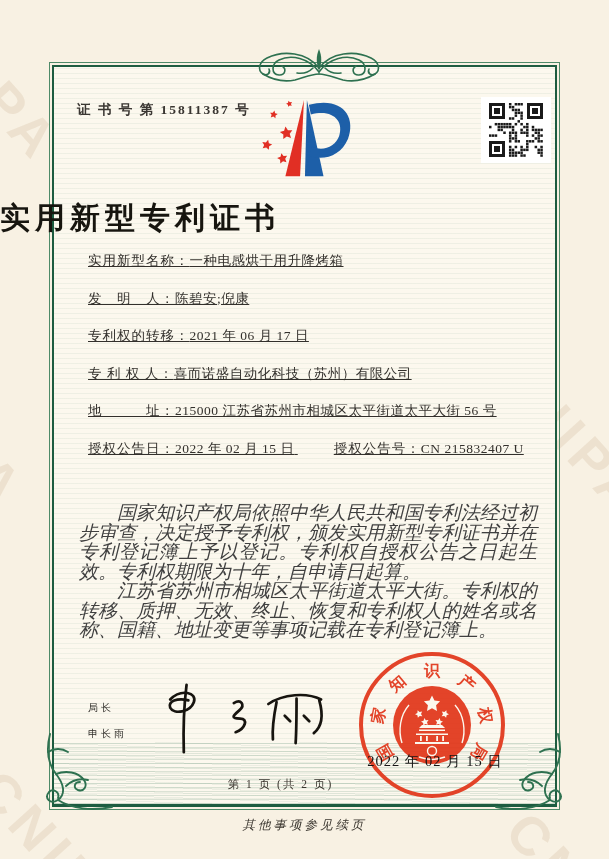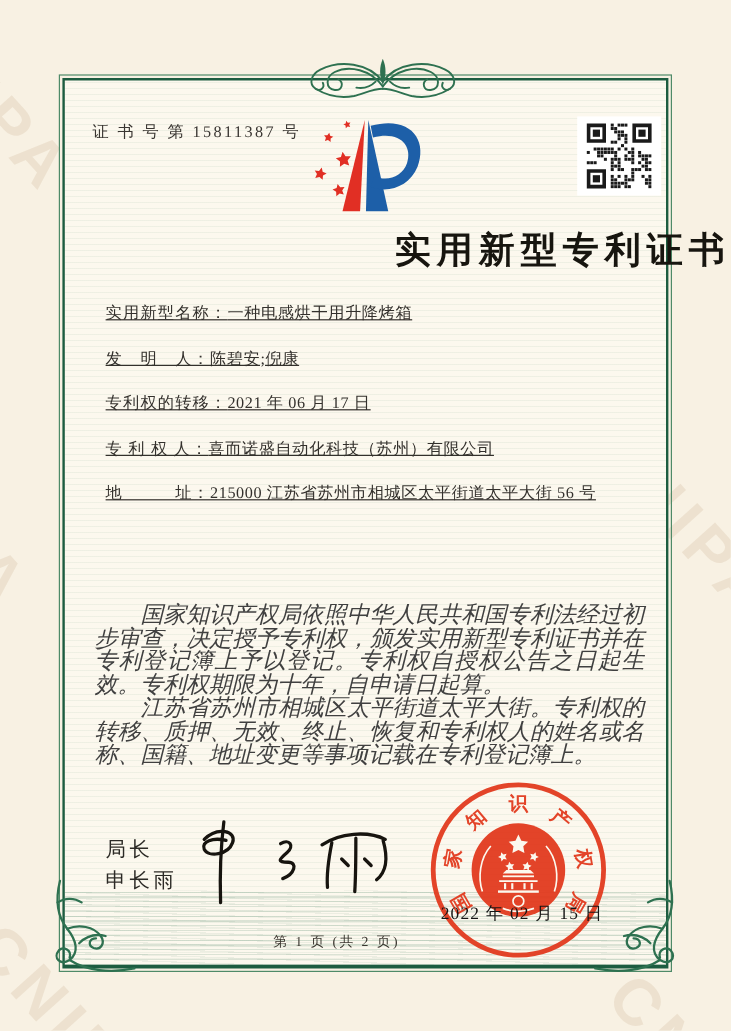--- a/index.html
+++ b/index.html
@@ -12,38 +12,38 @@
   
   .frame{position:absolute;left:49px;top:62px;width:509px;height:746px;border:1px solid #4e8a68;}
   .frame-inner{position:absolute;inset:2px;border:2px solid #1d5c40;border-bottom-width:3px;
       background-color:#fcf8ee;
       background-image:repeating-linear-gradient(0deg, rgba(58,125,92,0.07) 0px, rgba(58,125,92,0.07) 1px, transparent 1px, transparent 5px);}
   .guilloche-band{position:absolute;left:0;right:0;bottom:0;height:62px;
       background-image:repeating-linear-gradient(0deg, rgba(47,112,79,0.16) 0px, rgba(47,112,79,0.16) 1px, transparent 1px, transparent 4px),
                        repeating-linear-gradient(2deg, rgba(47,112,79,0.08) 0px, rgba(47,112,79,0.08) 1px, transparent 1px, transparent 5px);}
   .ornament{position:absolute;pointer-events:none;}
   
-  .cert-no{position:absolute;left:77px;top:101px;font-size:13.5px;letter-spacing:2px;color:#3a3632;}
+  .cert-no{position:absolute;left:77px;top:101px;font-size:13.5px;letter-spacing:2px;color:#3a3632;font-weight:bold;}
   .logo{position:absolute;left:249px;top:96px;}
   .qr{position:absolute;left:481px;top:97px;width:70px;height:66px;background:#ffffff;
       display:flex;align-items:center;justify-content:center;}
-  .title{position:absolute;left:0;width:609px;top:188px;text-align:right;
+  .title{position:absolute;left:0;width:609px;top:198px;text-align:left;
       font-size:30px;font-weight:bold;letter-spacing:5px;color:#17150f;}
   
   .fields{position:absolute;left:88px;top:252px;width:450px;font-size:13.5px;color:#33302c;text-decoration:underline;}
   .field-row{height:18px;line-height:18px;margin-bottom:19.5px;white-space:nowrap;}
   .flabel{letter-spacing:1px;}
   .fvalue{letter-spacing:0.5px;}
   .grant-no-pair{margin-left:36px;}
   
   .paras{position:absolute;left:79px;top:503px;width:458px;font-size:19px;line-height:19.5px;
       font-style:italic;text-align:justify;color:#404040;}
   .paras p{margin:0;text-indent:2em;}
   
-  .officer{position:absolute;left:88px;top:695px;font-size:17px;letter-spacing:3px;color:#2c2a26;line-height:26px;}
+  .officer{position:absolute;left:88px;top:695px;font-size:10px;letter-spacing:3px;color:#2c2a26;line-height:26px;}
   .signature{position:absolute;left:152px;top:670px;}
   
   .seal{position:absolute;left:359px;top:652px;width:146px;height:146px;border:4.5px solid #e2391d;
       border-radius:50%;box-sizing:border-box;opacity:0.94;}
   .seal-char{position:absolute;left:50%;top:50%;width:20px;height:20px;margin-left:-10px;margin-top:-10px;
       text-align:center;font-size:16px;font-weight:bold;color:#e2391d;line-height:20px;}
   .seal-char:nth-of-type(1){transform:rotate(-120deg) translateY(-54px);}
   .seal-char:nth-of-type(2){transform:rotate(-80deg) translateY(-54px);}
   .seal-char:nth-of-type(3){transform:rotate(-40deg) translateY(-54px);}
   .seal-char:nth-of-type(4){transform:rotate(0deg) translateY(-54px);}
@@ -258,20 +258,24 @@
     </div>
     <div class="field-row">
       <span class="flabel">专利权的转移：</span><span class="fvalue">2021 年 06 月 17 日</span>
     </div>
     <div class="field-row">
       <span class="flabel">专 利 权 人：</span><span class="fvalue">喜而诺盛自动化科技（苏州）有限公司</span>
     </div>
     <div class="field-row">
       <span class="flabel">地　　　址：</span><span class="fvalue">215000 江苏省苏州市相城区太平街道太平大街 56 号</span>
     </div>
+    <div class="field-row">
+      <span class="flabel">授权公告日：</span><span class="fvalue">2022 年 02 月 15 日</span>
+      <span class="flabel grant-no-pair">授权公告号：</span><span class="fvalue">CN 215832407 U</span>
+    </div>
   </div>
 
   <div class="paras">
     <p>国家知识产权局依照中华人民共和国专利法经过初步审查，决定授予专利权，颁发实用新型专利证书并在专利登记簿上予以登记。专利权自授权公告之日起生效。专利权期限为十年，自申请日起算。</p>
     <p>江苏省苏州市相城区太平街道太平大街。专利权的转移、质押、无效、终止、恢复和专利权人的姓名或名称、国籍、地址变更等事项记载在专利登记簿上。</p>
   </div>
 
   <div class="officer">
     <div>局长</div>
     <div>申长雨</div>
@@ -320,14 +324,15 @@
         <circle cx="0" cy="26" r="4.5"></circle>
         <path d="M-30,18 C-34,6 -32,-10 -23,-20"></path>
         <path d="M30,18 C34,6 32,-10 23,-20"></path>
         <path d="M-13,32 C-5,35 5,35 13,32"></path>
       </g>
     </svg>
   </div>
   <div class="seal-date">2022 年 02 月 15 日</div>
 
   <div class="page-info">第 1 页 (共 2 页)</div>
+  <div class="cont-note">其他事项参见续页</div>
 
 </div>
 
 </body></html>

